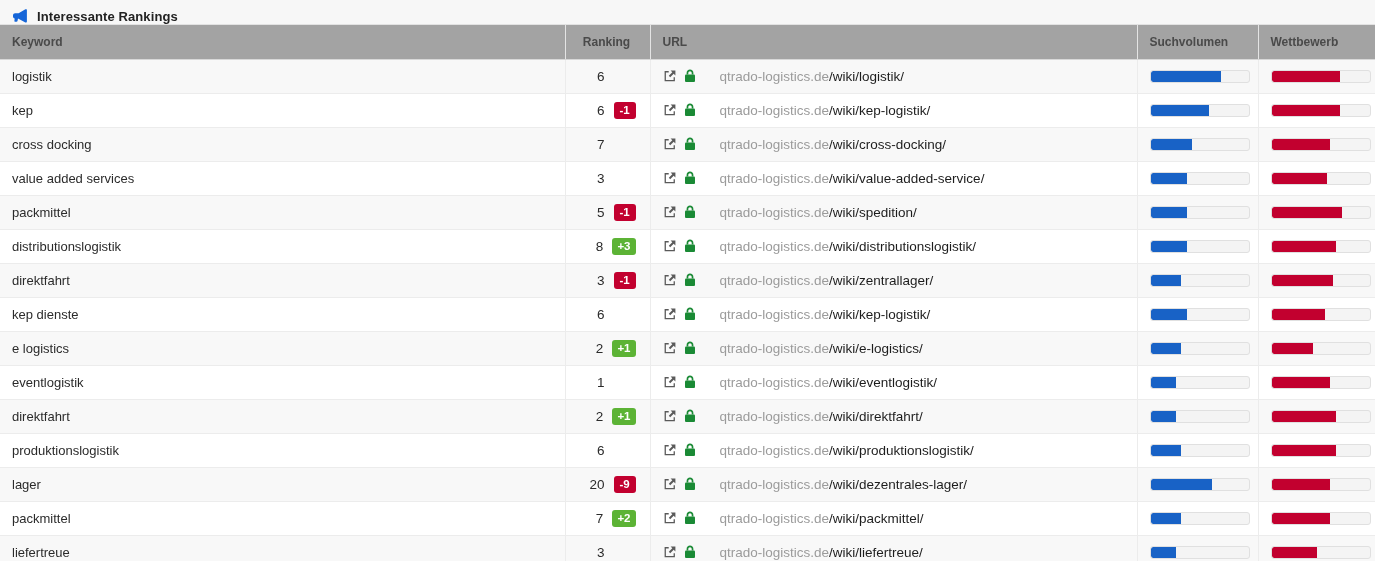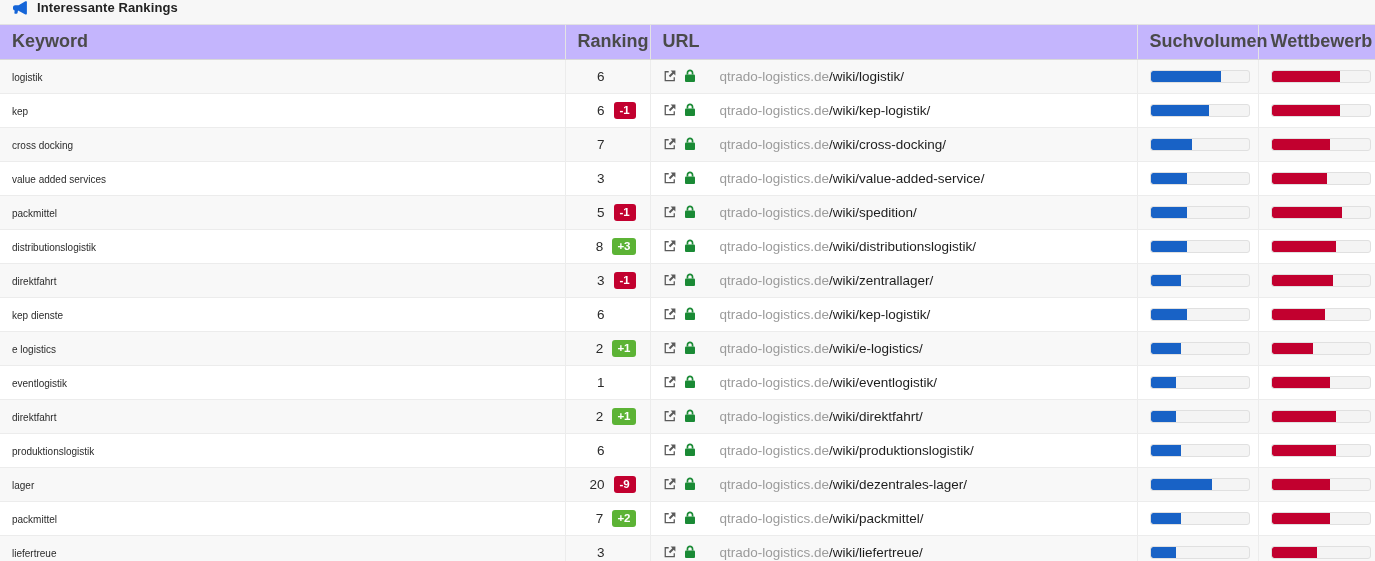--- a/index.html
+++ b/index.html
@@ -18,21 +18,21 @@
     background: #ffffff;
     position: relative;
   }
 
   
   .panel-header {
     height: 25px;
     background: #f7f7f7;
     border-bottom: 1px solid #e2e2e2;
     display: flex;
-    align-items: flex-start;
+    align-items: flex-end;
     padding-left: 11px;
   }
   .panel-header .hdr-icon {
     width: 18px;
     height: 16px;
     display: inline-flex;
     align-items: center;
     justify-content: center;
     margin-right: 8px;
   }
@@ -47,22 +47,22 @@
   
   table.rank-table {
     width: 1375px;
     border-collapse: collapse;
     table-layout: fixed;
     font-size: 13.5px;
   }
 
   table.rank-table th {
     height: 34px;
-    background: #c4b5fd;
-    font-size: 18px;
+    background: #a3a3a3;
+    font-size: 12px;
     font-weight: bold;
     color: #4a4a4a;
     text-align: left;
     padding: 0 12px;
     border-bottom: 1px solid #d8d8d8;
     border-right: 1px solid #e4e4e4;
     vertical-align: middle;
     white-space: nowrap;
   }
   table.rank-table th.th-keyword { border-right: 1px solid #e4e4e4; }
@@ -85,21 +85,21 @@
   tbody tr:nth-child(even) td { background: #ffffff; }
 
   
   col.c-keyword    { width: 565px; }
   col.c-ranking    { width: 85px;  }
   col.c-url        { width: 487px; }
   col.c-suchvolumen{ width: 121px; }
   col.c-wettbewerb { width: 117px; }
 
   
-  .kw { font-size: 10px; color: #2b2b2b; }
+  .kw { font-size: 13px; color: #2b2b2b; }
 
   
   .rank-cell {
     display: flex;
     align-items: center;
     justify-content: flex-end;
     gap: 9px;
     height: 33px;
     padding-right: 2px;
   }

